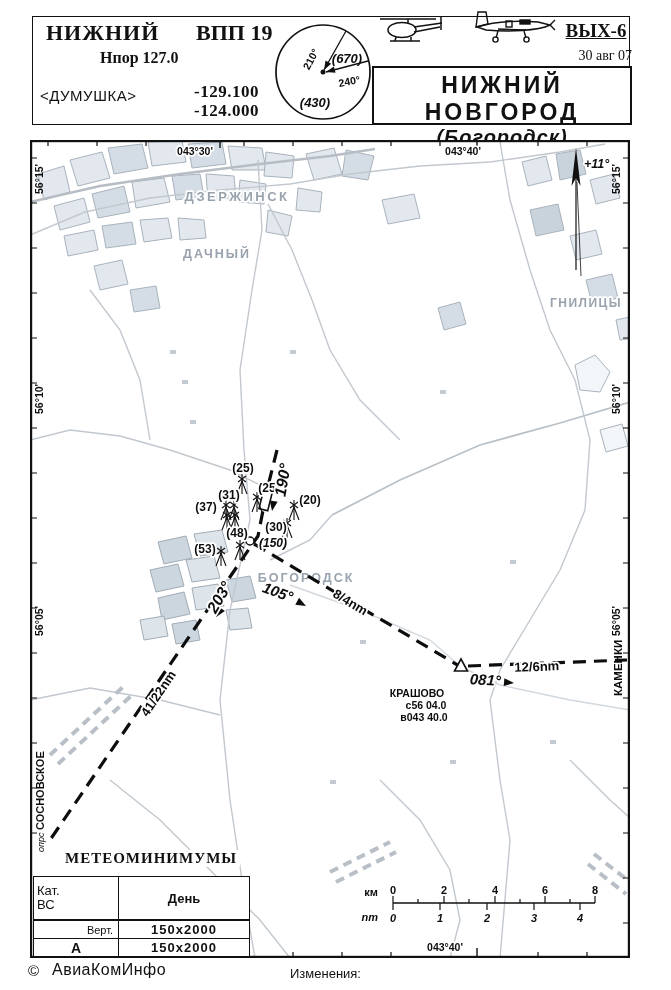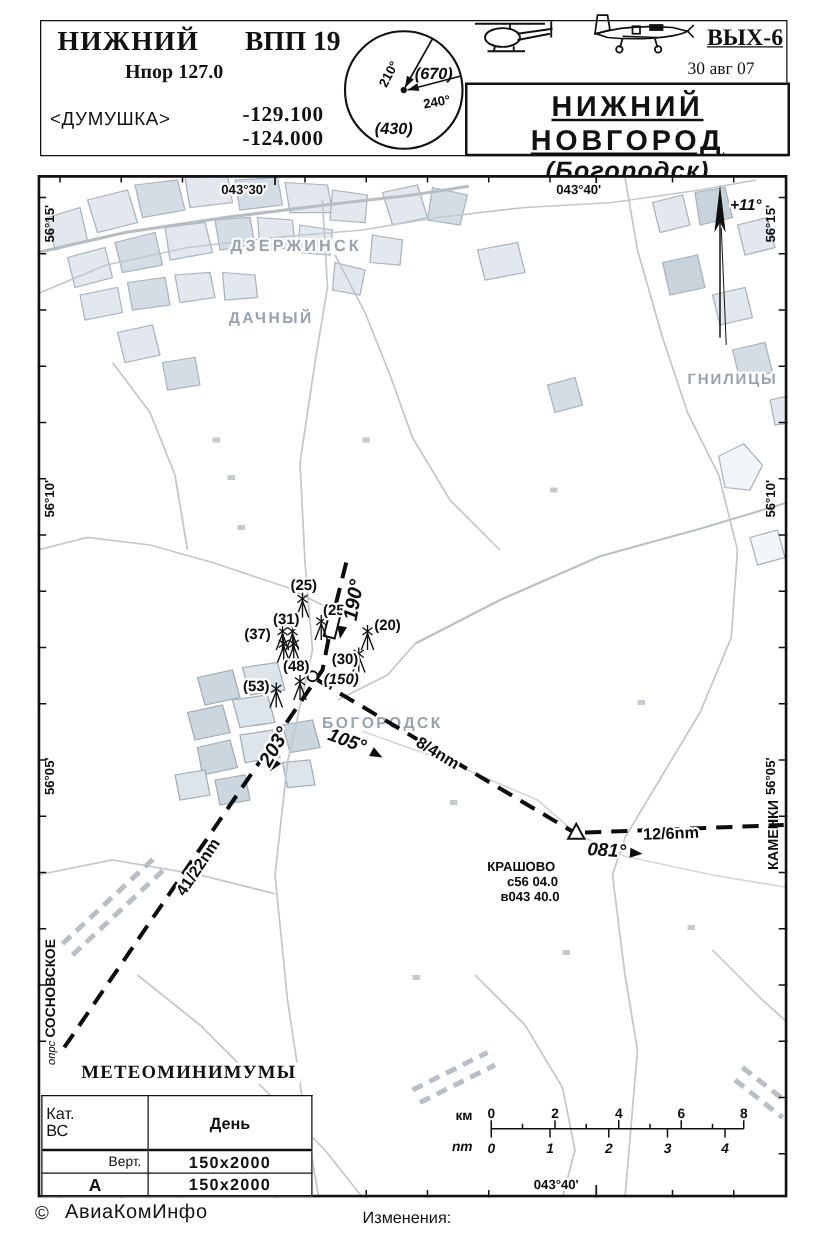--- a/index.html
+++ b/index.html
@@ -3,31 +3,31 @@
 <meta charset="utf-8">
 <style>
   html,body{margin:0;padding:0;background:#fff;}
   #page{position:relative;width:671px;height:990px;background:#fff;overflow:hidden;
         font-family:"Liberation Sans",sans-serif;color:#111;}
   .abs{position:absolute;}
   .serif{font-family:"Liberation Serif",serif;}
   
   .hbox{left:32px;top:16px;width:596px;height:107px;border:1.6px solid #111;}
   .titlebox{left:372px;top:66px;width:256px;height:55px;border:2px solid #111;background:#fff;
-            text-align:center;text-decoration:underline;}
+            text-align:center;}
   .title-main{font-size:23px;font-weight:700;letter-spacing:3px;margin-top:4px;}
   .title-sub{font-size:20px;font-weight:700;font-style:italic;letter-spacing:1px;}
   .t-vyhod{left:46px;top:20px;font-size:22px;font-weight:700;letter-spacing:1px;}
   .t-vpp{left:196px;top:20px;font-size:22px;font-weight:700;}
   .t-npor{left:100px;top:49px;font-size:16px;font-weight:700;}
   .t-wp{left:40px;top:87px;font-size:15px;letter-spacing:.5px;}
   .t-f1{left:194px;top:82px;font-size:17px;font-weight:700;letter-spacing:.5px;}
   .t-f2{left:194px;top:101px;font-size:17px;font-weight:700;letter-spacing:.5px;}
   .t-code{left:560px;top:20px;width:72px;text-align:center;font-size:19px;font-weight:700;text-decoration:underline;}
-  .t-date{left:550px;top:48px;width:82px;text-align:left;font-size:14px;}
+  .t-date{left:550px;top:48px;width:82px;text-align:right;font-size:14px;}
   
   .t-copy{left:28px;top:962px;font-size:15px;}
   .t-pub{left:52px;top:961px;font-size:16px;letter-spacing:.5px;}
   .t-chg{left:290px;top:966px;font-size:13px;}
   
   .t-meteo{left:62px;top:850px;font-size:15px;font-weight:700;letter-spacing:1px;background:#fff;padding:0 3px;}
   .meteo{left:33px;top:876px;background:#fff;border-collapse:collapse;}
   .meteo td{border:1.5px solid #111;font-size:13px;text-align:center;vertical-align:middle;padding:0;}
   .meteo .c1{width:36px;}
   .meteo .c2{width:130px;font-weight:bold;}

